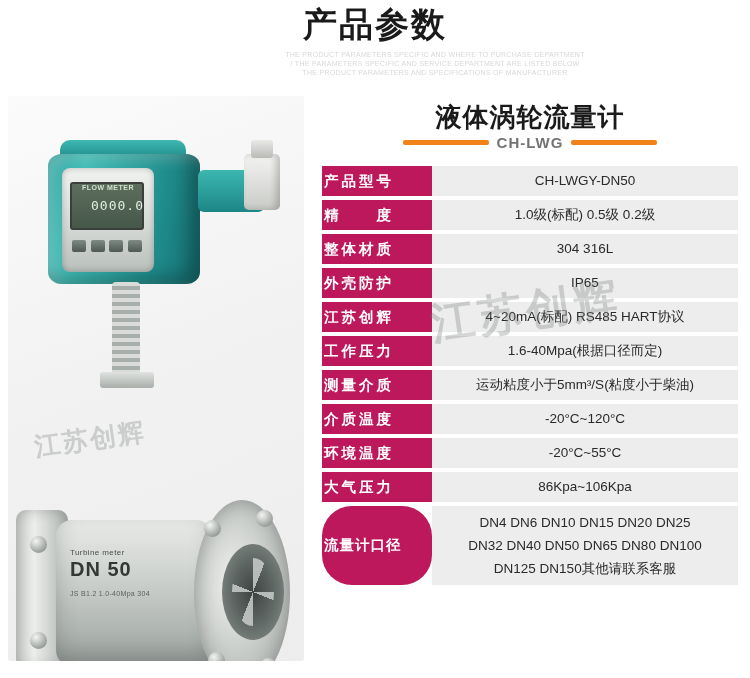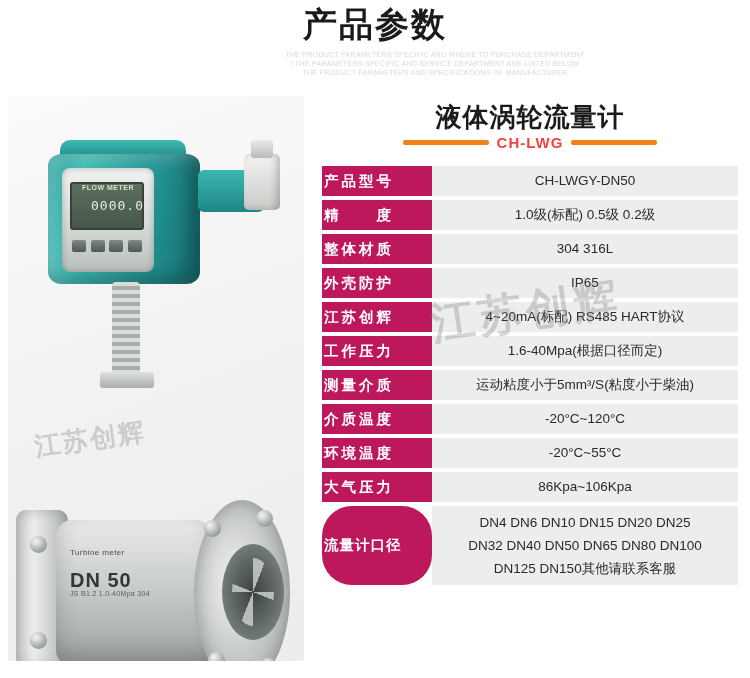--- a/index.html
+++ b/index.html
@@ -232,21 +232,21 @@
     left: 62px;
     top: 452px;
     width: 130px;
     color: #4a4f4c;
     font-size: 8px;
     letter-spacing: .4px;
   }
   .body-dn {
     position: absolute;
     left: 62px;
-    top: 473px;
+    top: 462px;
     width: 130px;
     color: #333835;
     font-size: 20px;
     font-weight: bold;
     letter-spacing: 1px;
   }
   .body-sub {
     position: absolute;
     left: 62px;
     top: 494px;
@@ -302,21 +302,21 @@
     justify-content: center;
     gap: 8px;
   }
   .sub-bar {
     width: 86px;
     height: 5px;
     background: #f08218;
     border-radius: 2px;
   }
   .spec-subtitle {
-    color: #ef4444;
+    color: #737373;
     font-size: 15px;
     font-weight: bold;
     letter-spacing: 1px;
     white-space: nowrap;
   }
 
   .spec-table {
     position: absolute;
     left: 322px;
     top: 162px;

